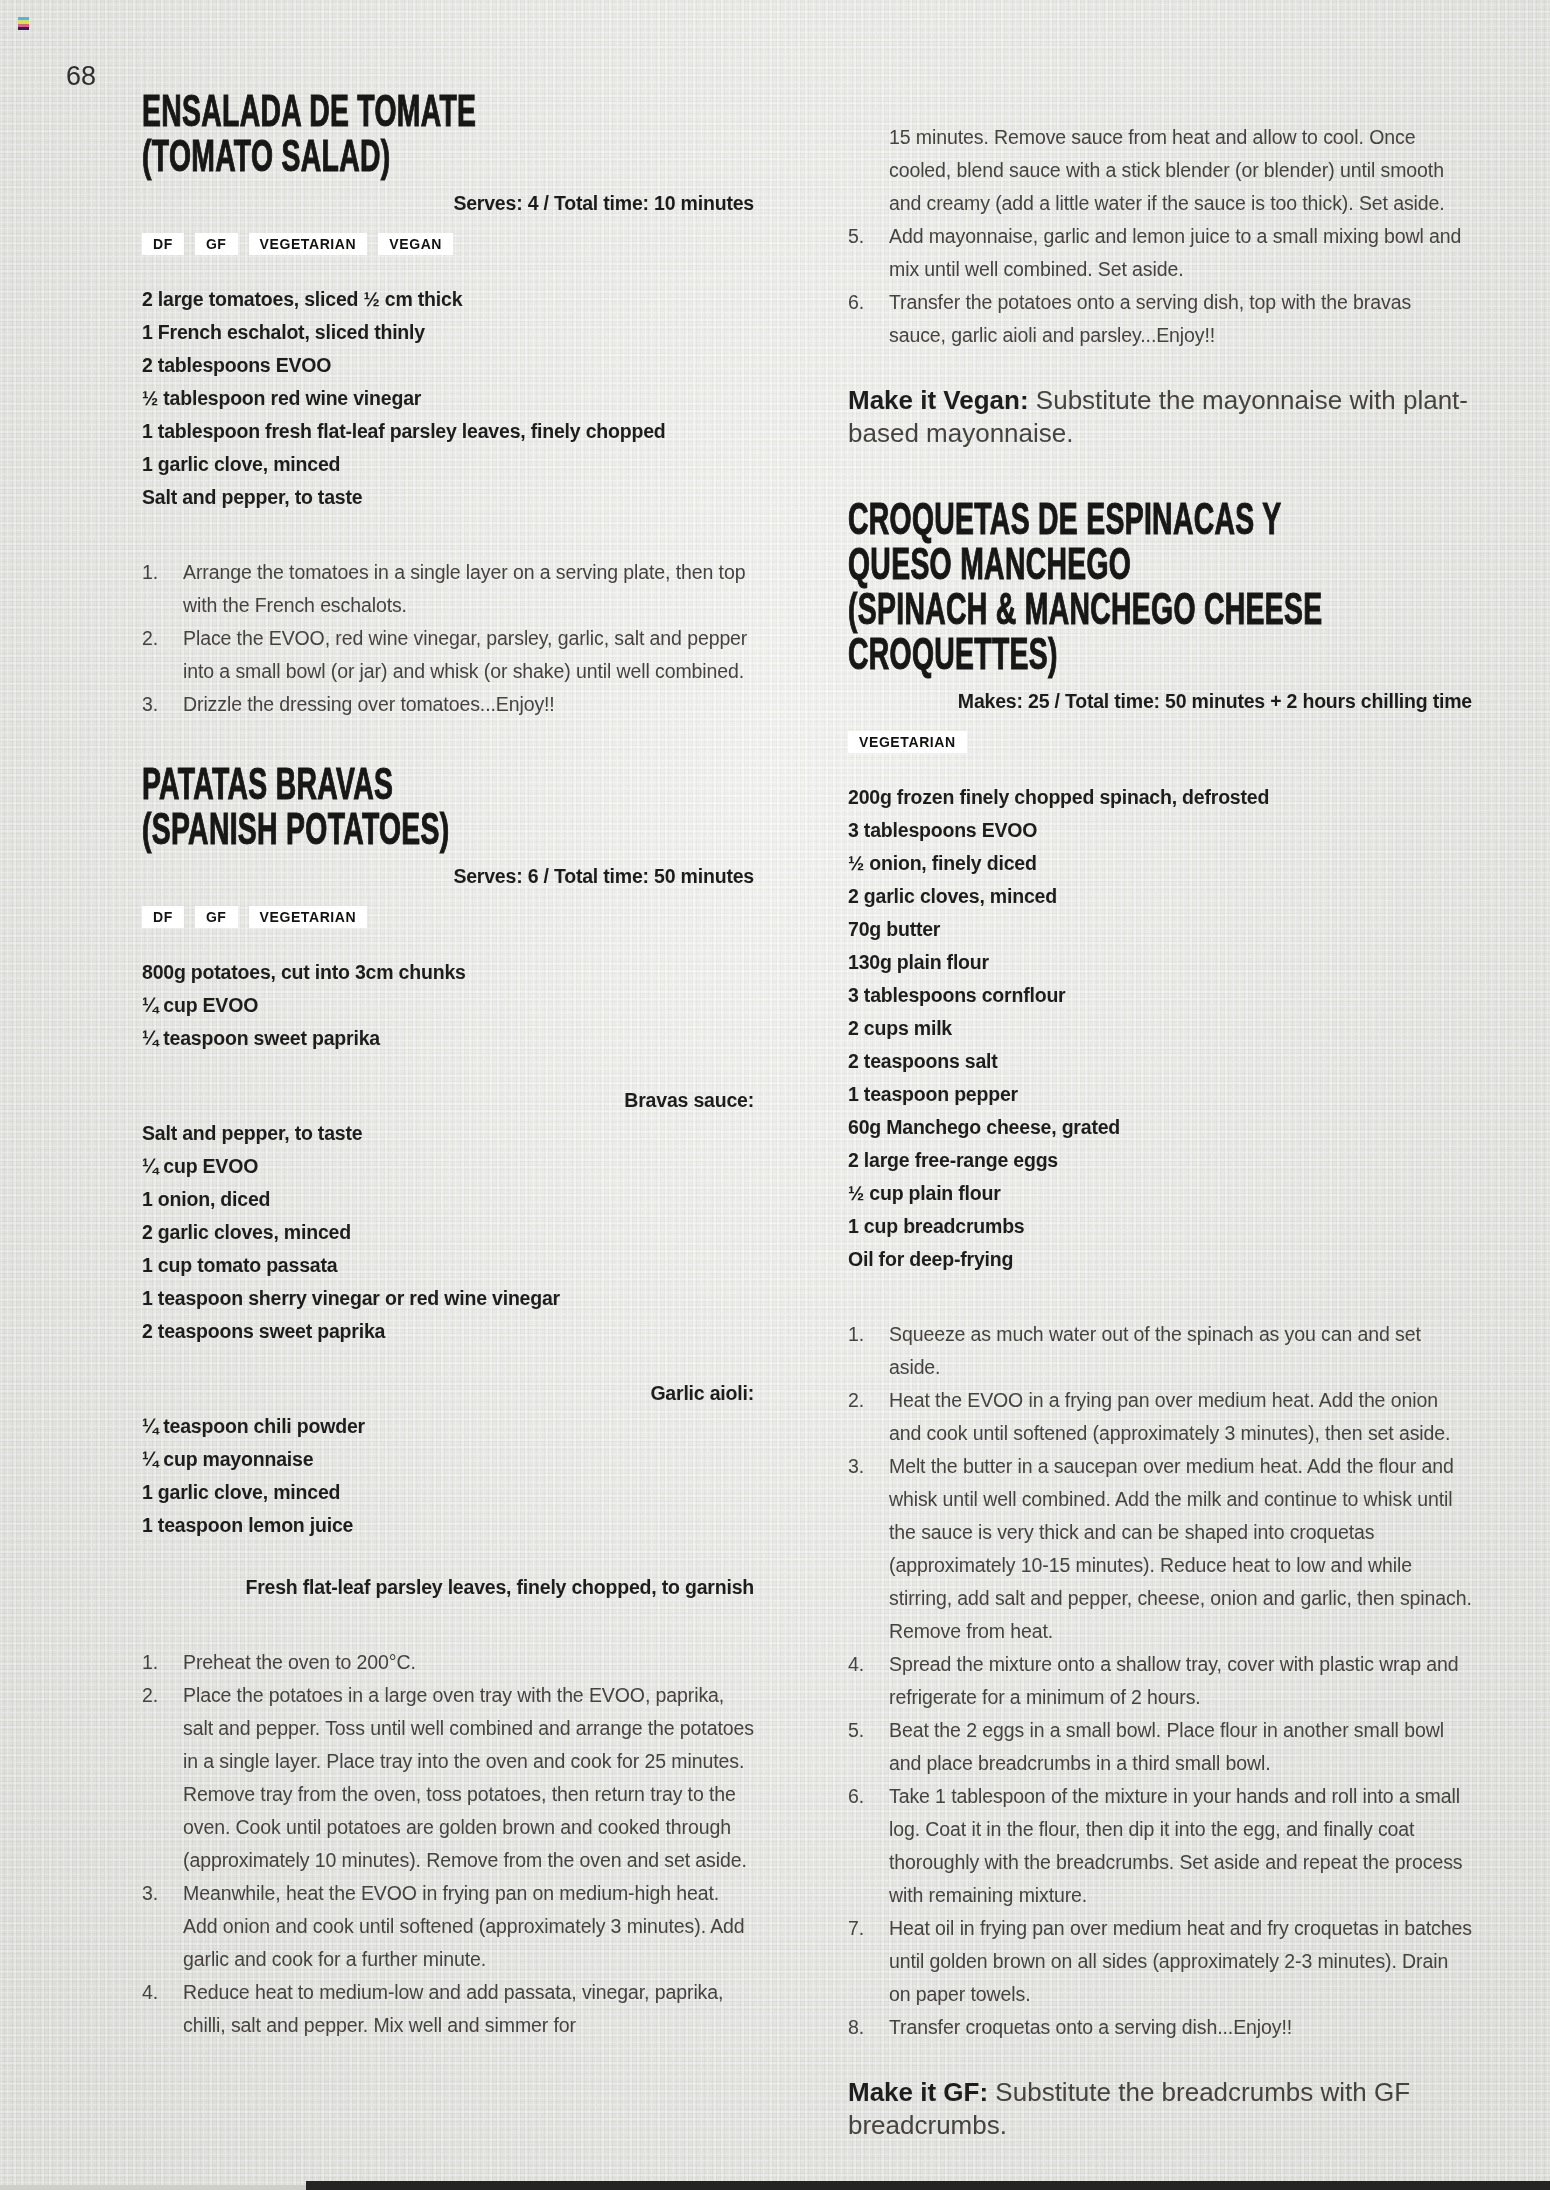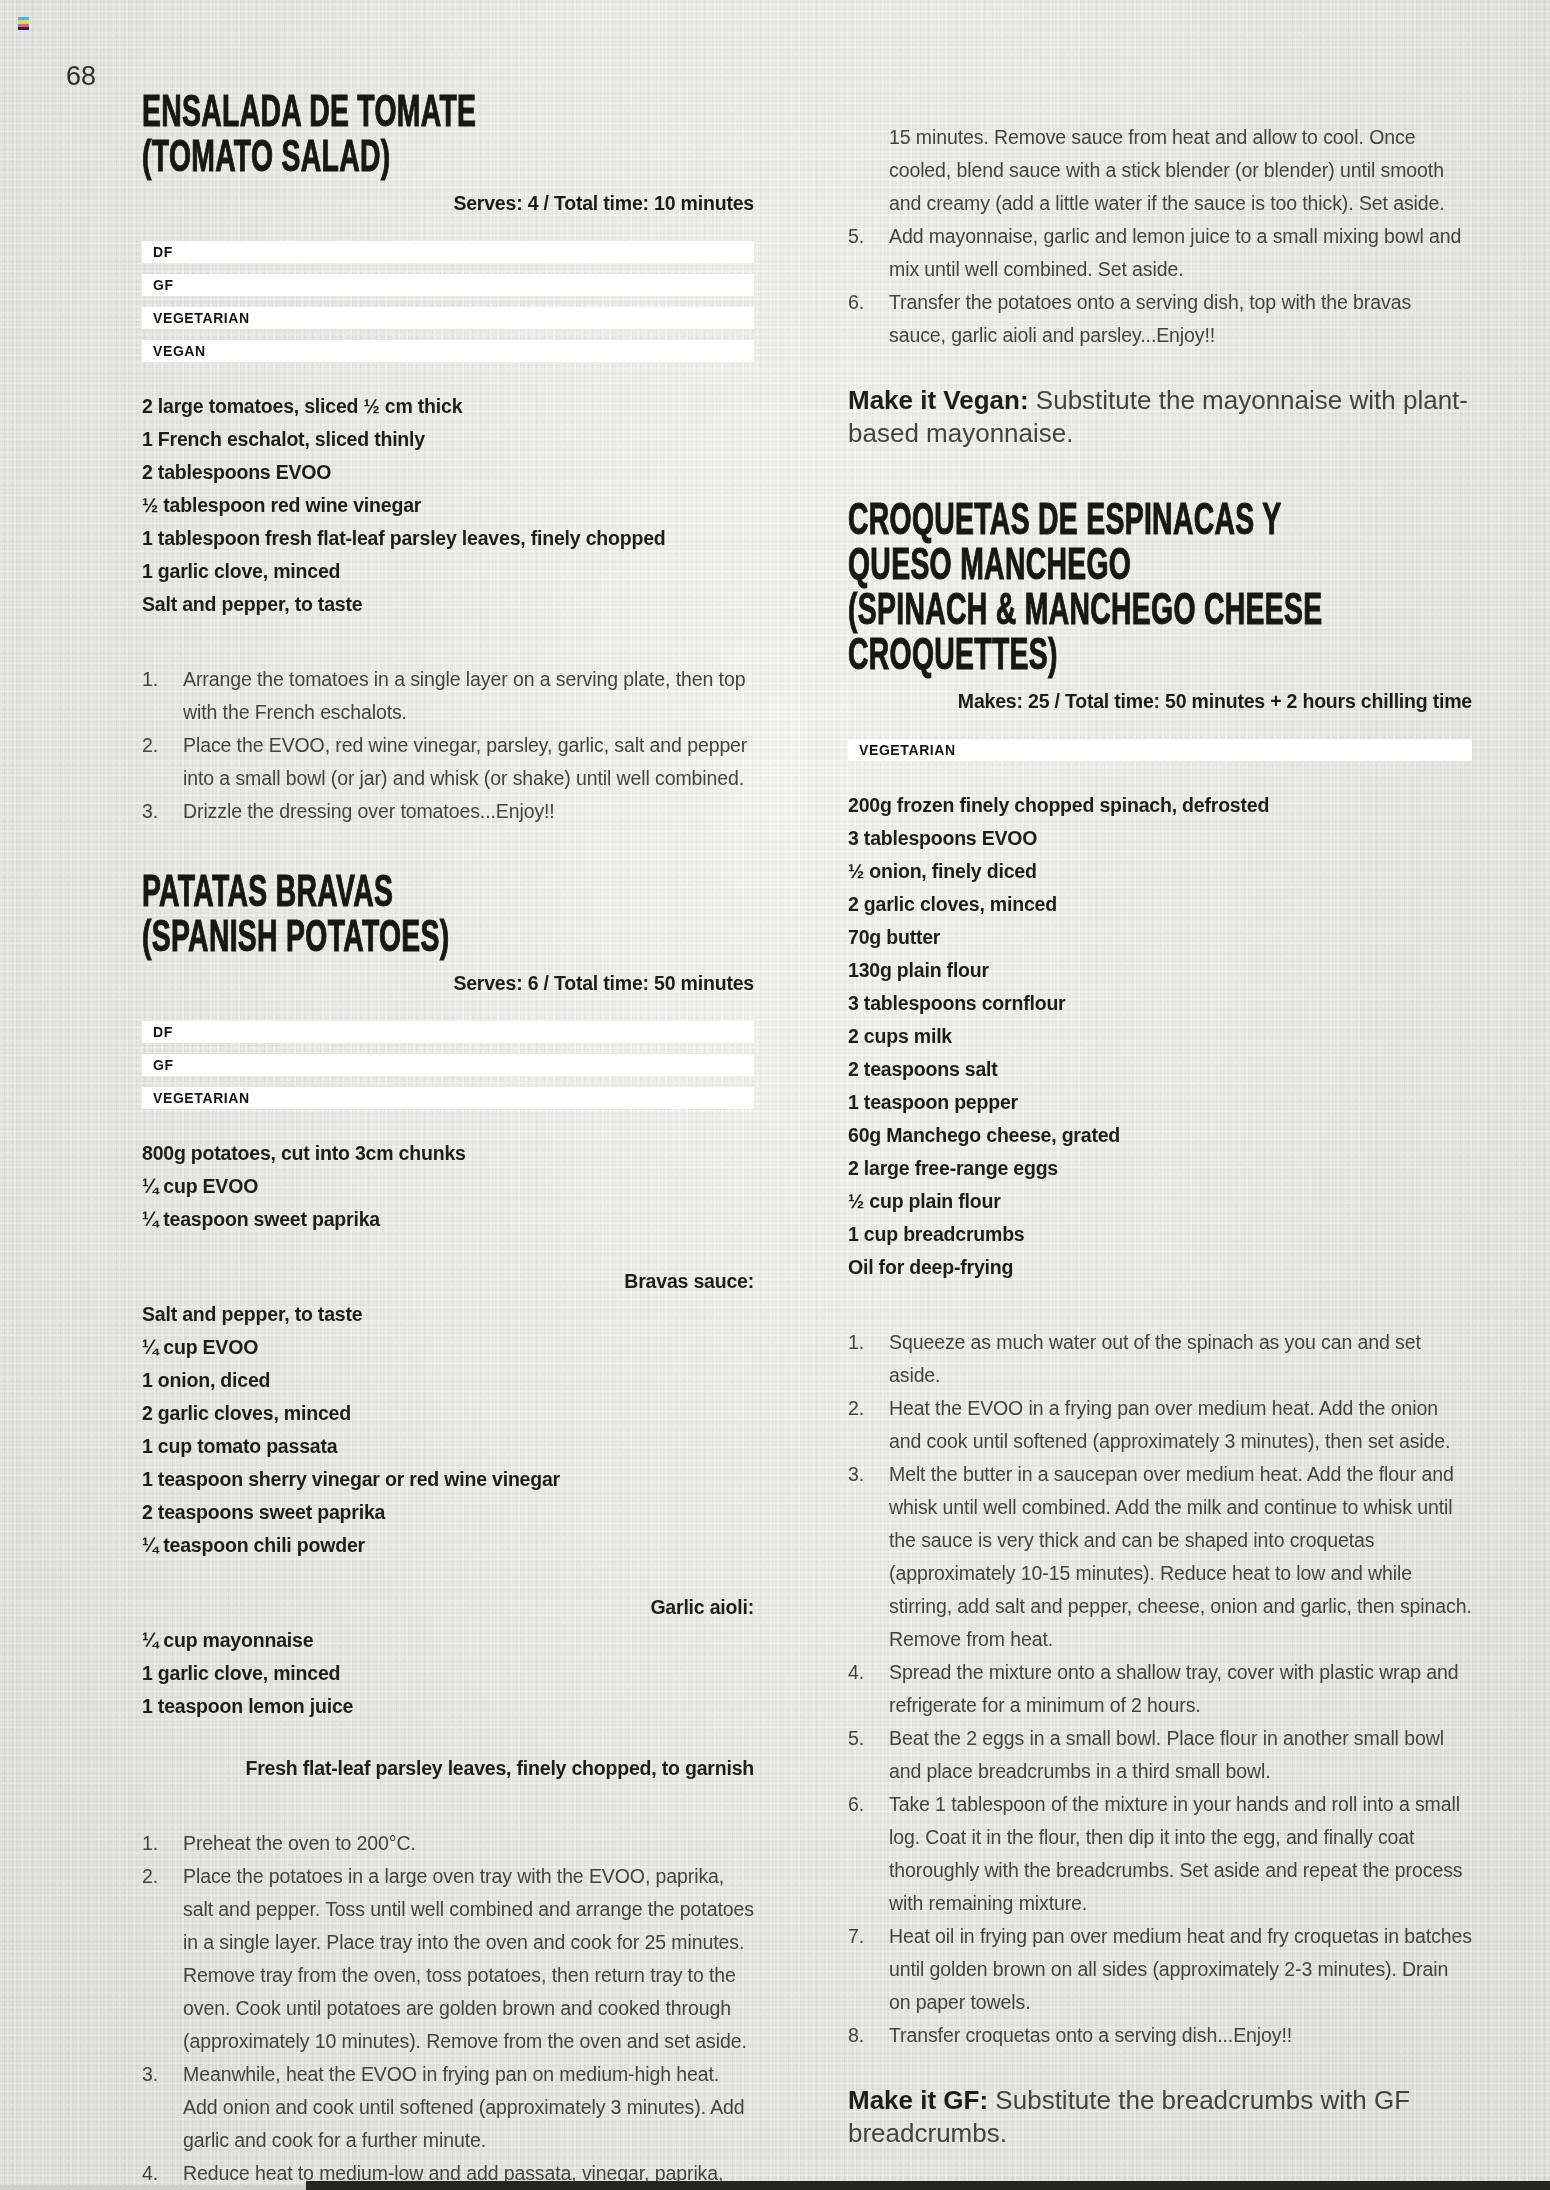--- a/index.html
+++ b/index.html
@@ -21,21 +21,21 @@
   .col-left{left:142px;top:88px;width:612px;}
   .col-right{left:848px;top:121px;width:624px;}
 
   .recipe-title{color:#171715;}
   .title-line{
     font-size:45px;line-height:45px;font-weight:700;letter-spacing:0.5px;
     white-space:nowrap;transform:scaleX(0.63);transform-origin:0 50%;
     -webkit-text-stroke:1.1px #171715;
   }
   .meta{margin:14px 0 0 0;font-size:19.5px;font-weight:700;color:#1c1c1a;letter-spacing:-0.2px;text-align:right;}
-  .tags{margin-top:26px;display:flex;gap:11px;flex-direction:column;}
+  .tags{margin-top:18px;display:flex;gap:11px;}
   .tag{background:#ffffff;color:#121210;font-size:14px;font-weight:700;letter-spacing:0.6px;
        padding:3px 11px;line-height:16px;white-space:nowrap;}
   .ingredients{margin-top:28px;font-size:19.5px;font-weight:700;line-height:33px;color:#1d1d1b;letter-spacing:-0.2px;}
   .ing.gap-before{margin-top:29px;text-align:right;}
   .steps{margin-top:42px;font-size:19.5px;line-height:33px;color:#454340;letter-spacing:-0.1px;}
   .steps-cont{margin-top:0;}
   .step{display:flex;}
   .step .n{width:41px;flex:none;}
   .step .t{flex:1;}
   .note{margin:32px 0 0 0;font-size:26px;line-height:33px;color:#454340;}
@@ -118,22 +118,22 @@
         <div class="ing">¼ cup EVOO</div>
         <div class="ing">¼ teaspoon sweet paprika</div>
         <div class="ing gap-before">Bravas sauce:</div>
         <div class="ing">Salt and pepper, to taste</div>
         <div class="ing">¼ cup EVOO</div>
         <div class="ing">1 onion, diced</div>
         <div class="ing">2 garlic cloves, minced</div>
         <div class="ing">1 cup tomato passata</div>
         <div class="ing">1 teaspoon sherry vinegar or red wine vinegar</div>
         <div class="ing">2 teaspoons sweet paprika</div>
+        <div class="ing gap-before">Garlic aioli:</div>
         <div class="ing">¼ teaspoon chili powder</div>
-        <div class="ing gap-before">Garlic aioli:</div>
         <div class="ing">¼ cup mayonnaise</div>
         <div class="ing">1 garlic clove, minced</div>
         <div class="ing">1 teaspoon lemon juice</div>
         <div class="ing gap-before">Fresh flat-leaf parsley leaves, finely chopped, to garnish</div>
       </div>
     <div class="steps">
 
     <div class="step">
           <span class="n">1.</span>
           <span class="t">Preheat the oven to 200°C.</span>

